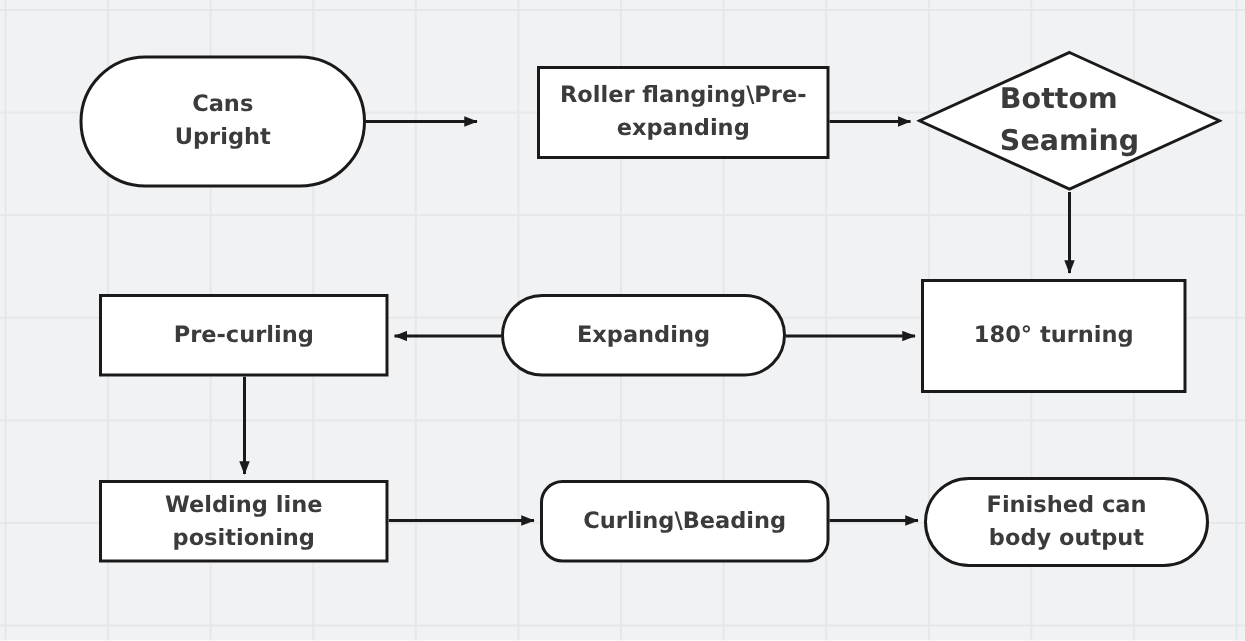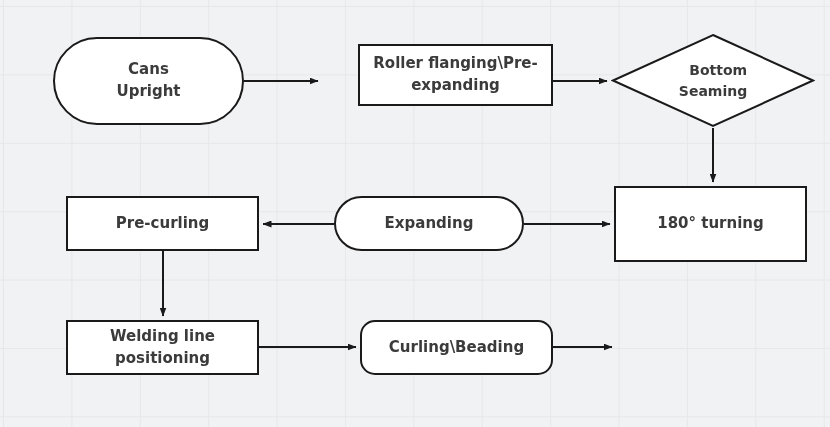--- a/index.html
+++ b/index.html
@@ -53,23 +53,23 @@
   .decision .diamond-svg {
     position: absolute;
     left: 0;
     top: 0;
     width: 100%;
     height: 100%;
   }
   .decision .decision-label {
     position: relative;
     z-index: 2;
-    text-align: right;
+    text-align: left;
     color: #3b3b3b;
-    font-size: 14px;
+    font-size: 19px;
     line-height: 1.45;
   }
   .node-label { display: block; white-space: pre-line; }
 </style>
 </head>
 <body>
 
 <div id="canvas">
 
   <svg id="edge-layer" viewBox="0 0 830 427">
@@ -109,26 +109,30 @@
   </div>
 
   <div class="node process" style="left: 66px; top: 196px; width: 193px; height: 55px;">
     <span class="node-label">Pre-curling</span>
   </div>
 
   <div class="node terminator" style="left: 334px; top: 196px; width: 190px; height: 55px;">
     <span class="node-label">Expanding</span>
   </div>
 
-  <div class="node process" style="left: 614px; top: 186px; width: 193px; height: 76px;">
+  <div class="node process" style="left: 614px; top: 186px; width: 177px; height: 76px;">
     <span class="node-label">180° turning</span>
   </div>
 
   <div class="node process" style="left: 66px; top: 320px; width: 193px; height: 55px;">
     <span class="node-label">Welding line positioning</span>
   </div>
 
   <div class="node process" style="left: 360px; top: 320px; width: 193px; height: 55px; border-radius: 15px;">
     <span class="node-label">Curling\Beading</span>
   </div>
 
+  <div class="node terminator" style="left: 616px; top: 318px; width: 190px; height: 60px;">
+    <span class="node-label">Finished can
+body output</span>
+  </div>
 
 </div>
 
 </body></html>

